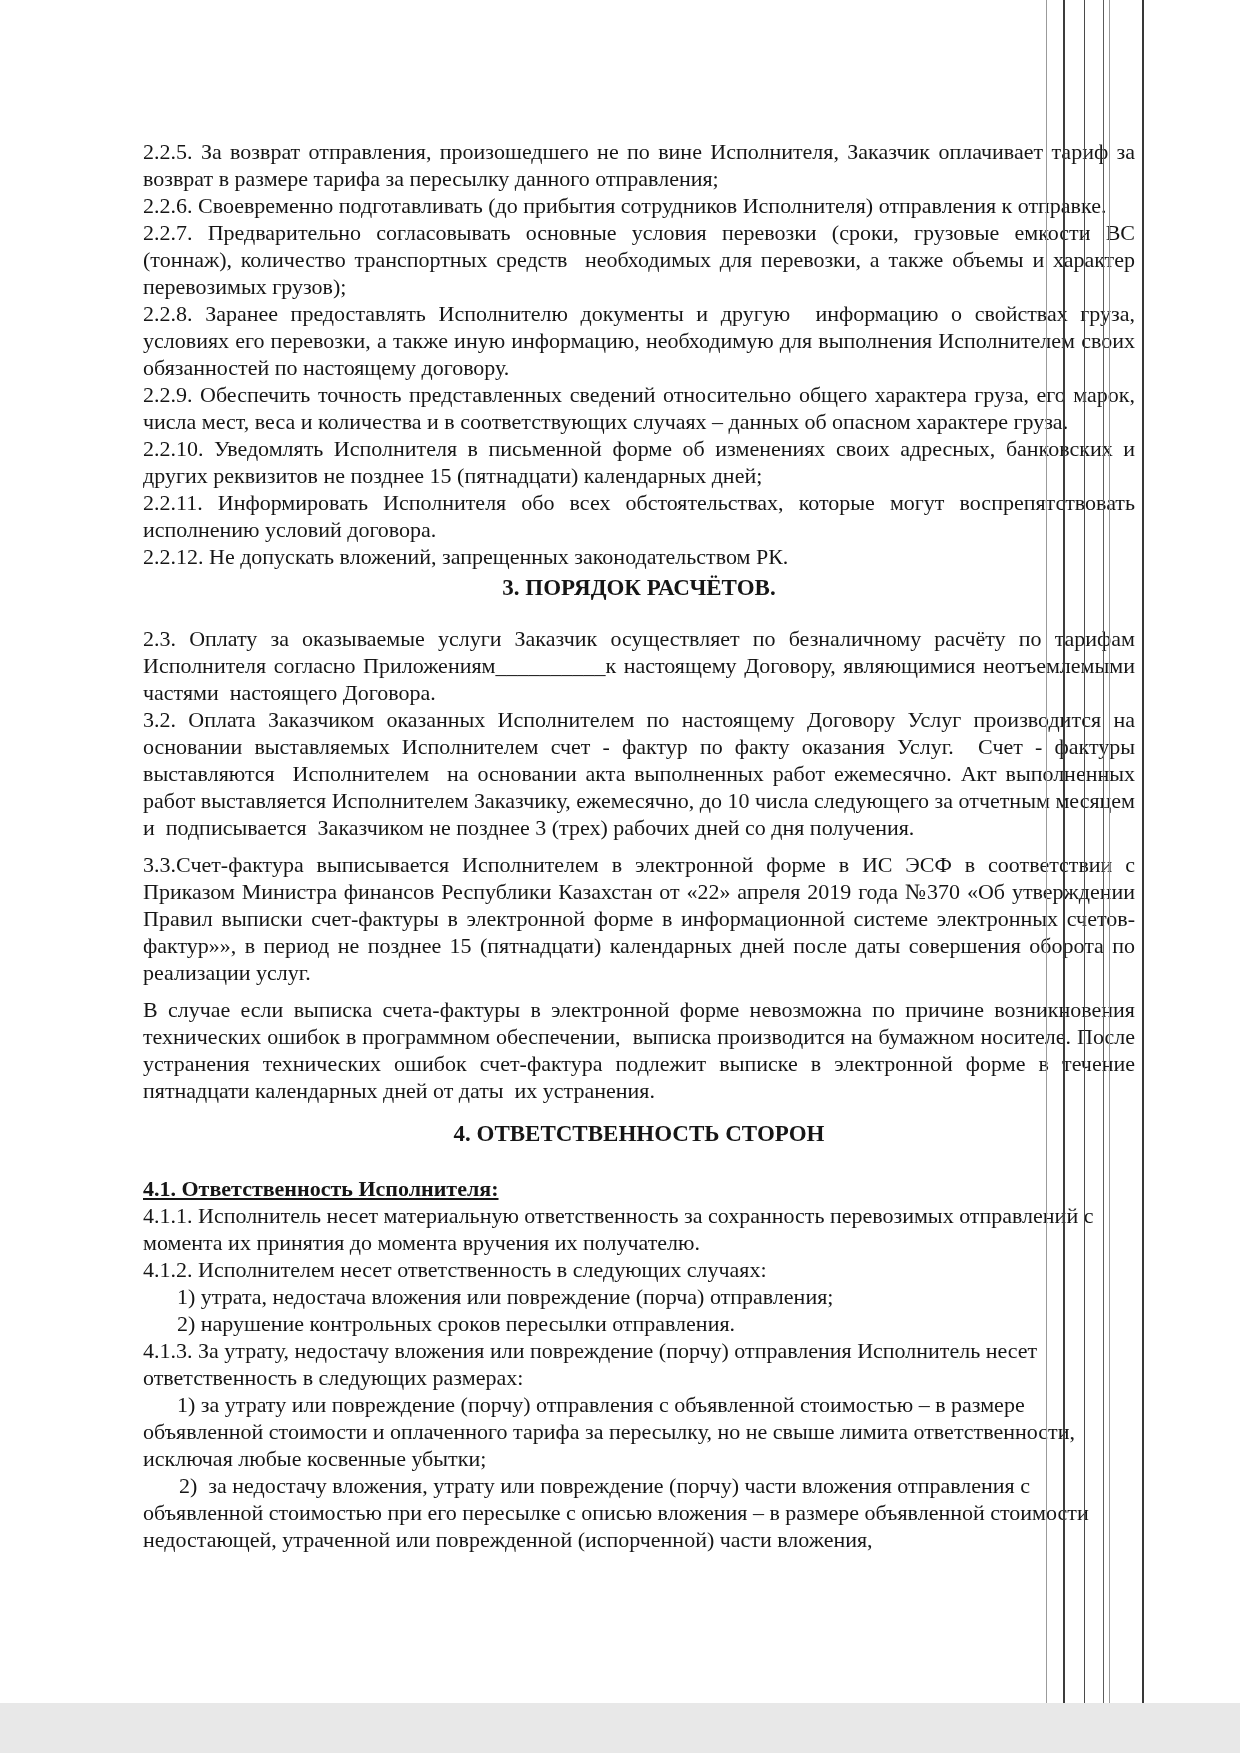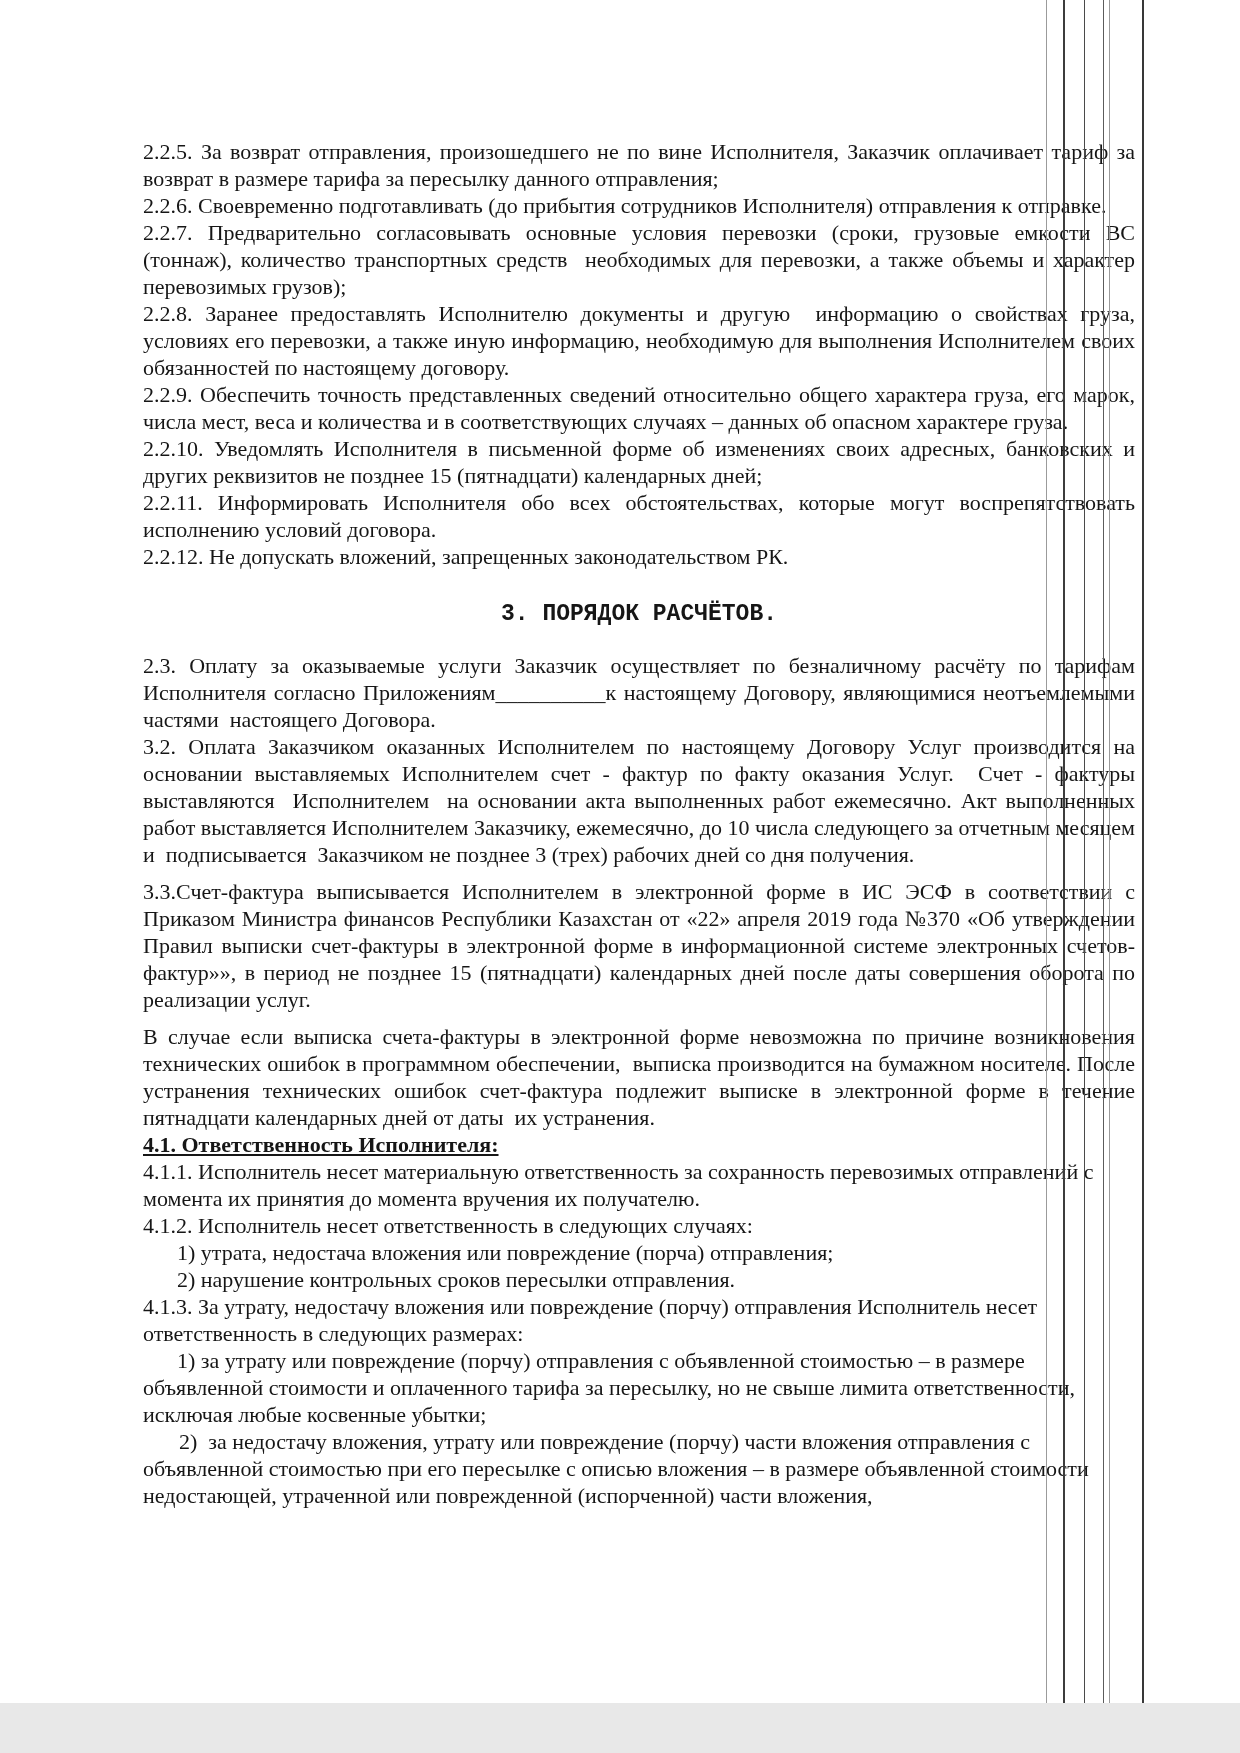--- a/index.html
+++ b/index.html
@@ -45,28 +45,29 @@
 <div class="page">
   <div class="text-column">
       <div class="para justify">2.2.5. За возврат отправления, произошедшего не по вине Исполнителя, Заказчик оплачивает тариф за возврат в размере тарифа за пересылку данного отправления;</div>
       <div class="para justify">2.2.6. Своевременно подготавливать (до прибытия сотрудников Исполнителя) отправления к отправке.</div>
       <div class="para justify">2.2.7. Предварительно согласовывать основные условия перевозки (сроки, грузовые емкости ВС (тоннаж), количество транспортных средств  необходимых для перевозки, а также объемы и характер перевозимых грузов);</div>
       <div class="para justify">2.2.8. Заранее предоставлять Исполнителю документы и другую  информацию о свойствах груза, условиях его перевозки, а также иную информацию, необходимую для выполнения Исполнителем своих обязанностей по настоящему договору.</div>
       <div class="para justify">2.2.9. Обеспечить точность представленных сведений относительно общего характера груза, его марок, числа мест, веса и количества и в соответствующих случаях – данных об опасном характере груза.</div>
       <div class="para justify">2.2.10. Уведомлять Исполнителя в письменной форме об изменениях своих адресных, банковских и других реквизитов не позднее 15 (пятнадцати) календарных дней;</div>
       <div class="para justify">2.2.11. Информировать Исполнителя обо всех обстоятельствах, которые могут воспрепятствовать исполнению условий договора.</div>
       <div class="para left">2.2.12. Не допускать вложений, запрещенных законодательством РК.</div>
-      <div class="heading" style="margin-top: 31px; margin-bottom: 24px; font-family: Liberation Mono, monospace;">3. ПОРЯДОК РАСЧЁТОВ.</div>
+      <div class="heading" style="margin-top: 4px; margin-bottom: 24px;">3. ПОРЯДОК РАСЧЁТОВ.</div>
       <div class="para justify">2.3. Оплату за оказываемые услуги Заказчик осуществляет по безналичному расчёту по тарифам Исполнителя согласно Приложениям__________к настоящему Договору, являющимися неотъемлемыми частями  настоящего Договора.</div>
       <div class="para justify">3.2. Оплата Заказчиком оказанных Исполнителем по настоящему Договору Услуг производится на основании выставляемых Исполнителем счет - фактур по факту оказания Услуг.  Счет - фактуры выставляются  Исполнителем  на основании акта выполненных работ ежемесячно. Акт выполненных работ выставляется Исполнителем Заказчику, ежемесячно, до 10 числа следующего за отчетным месяцем и  подписывается  Заказчиком не позднее 3 (трех) рабочих дней со дня получения.</div>
       <div class="para justify" style="margin-top: 10px;">3.3.Счет-фактура выписывается Исполнителем в электронной форме в ИС ЭСФ в соответствии с Приказом Министра финансов Республики Казахстан от «22» апреля 2019 года №370 «Об утверждении Правил выписки счет-фактуры в электронной форме в информационной системе электронных счетов-фактур»», в период не позднее 15 (пятнадцати) календарных дней после даты совершения оборота по реализации услуг.</div>
       <div class="para justify" style="margin-top: 10px;">В случае если выписка счета-фактуры в электронной форме невозможна по причине возникновения технических ошибок в программном обеспечении,  выписка производится на бумажном носителе. После устранения технических ошибок счет-фактура подлежит выписке в электронной форме в течение пятнадцати календарных дней от даты  их устранения.</div>
+      <div class="heading" style="margin-top: 16px; margin-bottom: 28px;">4. ОТВЕТСТВЕННОСТЬ СТОРОН</div>
       <div class="para left bold">4.1. Ответственность Исполнителя:</div>
       <div class="para left">4.1.1. Исполнитель несет материальную ответственность за сохранность перевозимых отправлений с момента их принятия до момента вручения их получателю.</div>
-      <div class="para left">4.1.2. Исполнитель несет ответственность в следующих случаях:</div>
+      <div class="para left">4.1.2. Исполнителем несет ответственность в следующих случаях:</div>
       <div class="para left" style="text-indent: 34px;">1) утрата, недостача вложения или повреждение (порча) отправления;</div>
       <div class="para left" style="text-indent: 34px;">2) нарушение контрольных сроков пересылки отправления.</div>
       <div class="para left">4.1.3. За утрату, недостачу вложения или повреждение (порчу) отправления Исполнитель несет ответственность в следующих размерах:</div>
       <div class="para left" style="text-indent: 34px;">1) за утрату или повреждение (порчу) отправления с объявленной стоимостью – в размере объявленной стоимости и оплаченного тарифа за пересылку, но не свыше лимита ответственности, исключая любые косвенные убытки;</div>
       <div class="para left" style="text-indent: 36px;">2)  за недостачу вложения, утрату или повреждение (порчу) части вложения отправления с объявленной стоимостью при его пересылке с описью вложения – в размере объявленной стоимости недостающей, утраченной или поврежденной (испорченной) части вложения,</div>
     </div>
   <div>
       <div class="scan-line" style="left: 1046px; width: 1px; top: 0px; height: 1727px; background: rgb(155, 155, 155);"></div>
       <div class="scan-line" style="left: 1063px; width: 2px; top: 0px; height: 1727px; background: rgb(60, 60, 60);"></div>
       <div class="scan-line" style="left: 1084px; width: 1px; top: 0px; height: 1727px; background: rgb(74, 74, 74);"></div>

